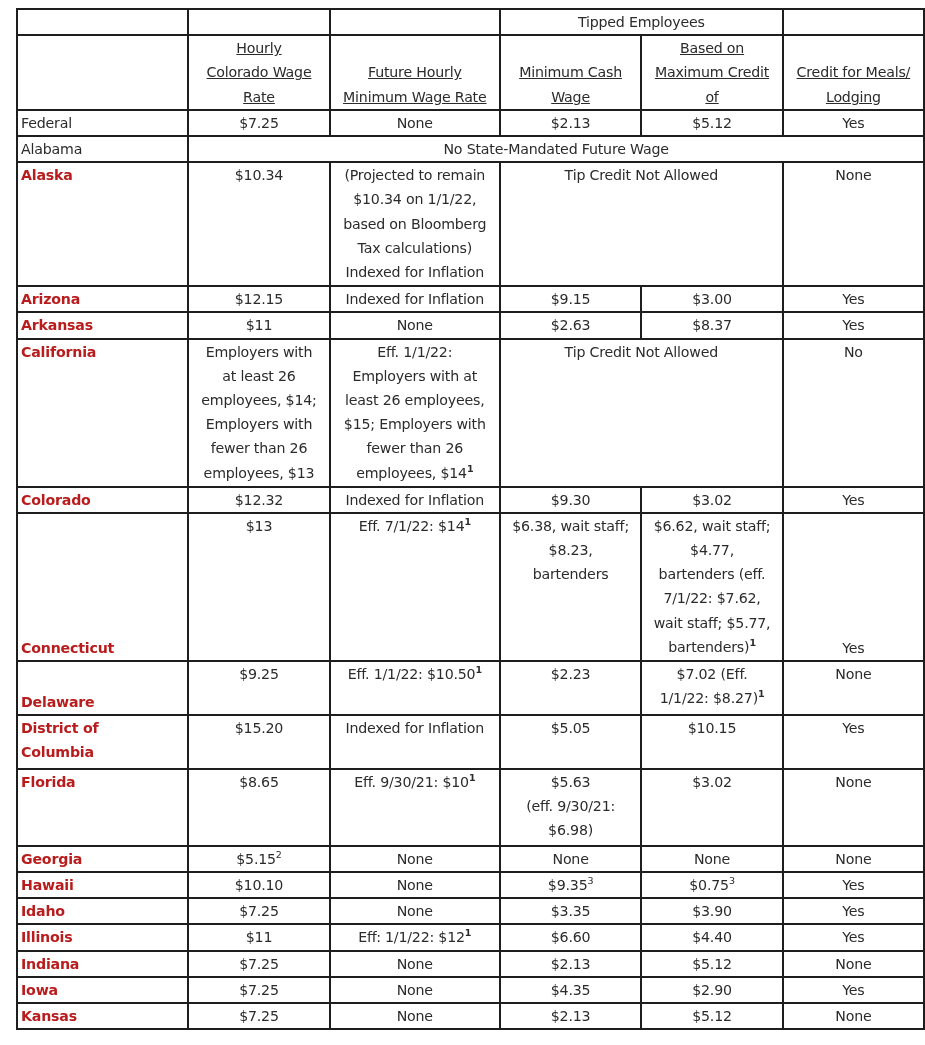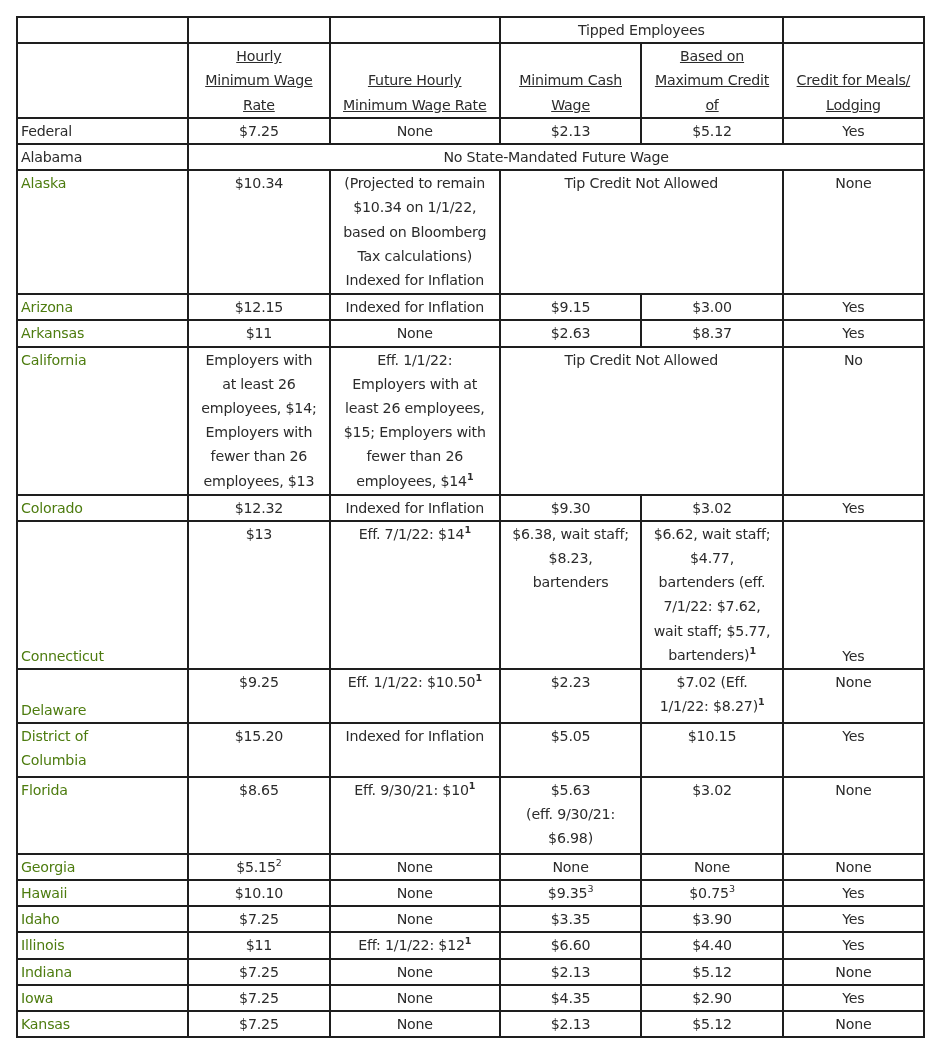--- a/index.html
+++ b/index.html
@@ -1,34 +1,34 @@
 <!DOCTYPE html>
 <html><head>
 <meta charset="utf-8">
 <style>
   html, body { margin: 0; padding: 0; background: #ffffff; }
   body { width: 925px; height: 1045px; overflow: hidden; position: relative; }
-  #wrap { position: absolute; left: 7px; top: 16px; padding-left: 9px; }
+  #wrap { position: absolute; left: 7px; top: 8px; padding-left: 9px; }
   table {
     border-collapse: collapse;
     table-layout: fixed;
     font-family: "DejaVu Sans", sans-serif;
     font-size: 14.2px;
     color: #2b2b2b;
     letter-spacing: -0.2px;
   }
   td {
     border: 2px solid #1e1e1e;
     padding: 0 2px;
     vertical-align: top;
     text-align: center;
     line-height: 24.2px;
   }
   td.state { text-align: left; padding-left: 3px; }
-  td.bold { font-weight: normal; color: #4d7c0f; }
+  td.bold { font-weight: bold; color: #b91c1c; }
   td.bottom { vertical-align: bottom; }
   td.hdr { vertical-align: bottom; text-decoration: underline; }
   td.group { vertical-align: top; height: 24px; }
   sup { font-size: 9.5px; line-height: 0; vertical-align: 6px; }
   sup.b { font-weight: bold; }
   col.c1 { width: 172px; }
   col.c2 { width: 142px; }
   col.c3 { width: 171px; }
   col.c4 { width: 142px; }
   col.c5 { width: 142px; }
@@ -50,21 +50,21 @@
     <tbody id="tbody">
       <tr>
         <td></td>
         <td></td>
         <td></td>
         <td class="group" colspan="2">Tipped Employees</td>
         <td></td>
       </tr>
       <tr id="hdr-row">
           <td class="hdr" style="height: 72px;"></td>
-          <td class="hdr" style="height: 72px;"><span>Hourly</span><br><span>Minimum Wage</span><br><span>Rate</span></td>
+          <td class="hdr" style="height: 72px;"><span>Hourly</span><br><span>Colorado Wage</span><br><span>Rate</span></td>
           <td class="hdr" style="height: 72px;"><span>Future Hourly</span><br><span>Minimum Wage Rate</span></td>
           <td class="hdr" style="height: 72px;"><span>Minimum Cash</span><br><span>Wage</span></td>
           <td class="hdr" style="height: 72px;"><span>Based on</span><br><span>Maximum Credit</span><br><span>of</span></td>
           <td class="hdr" style="height: 72px;"><span>Credit for Meals/</span><br><span>Lodging</span></td>
         </tr>
     <tr>
           <td class="state"><span>Federal</span></td>
           <td><span>$7.25</span></td>
           <td><span>None</span></td>
           <td><span>$2.13</span></td>

